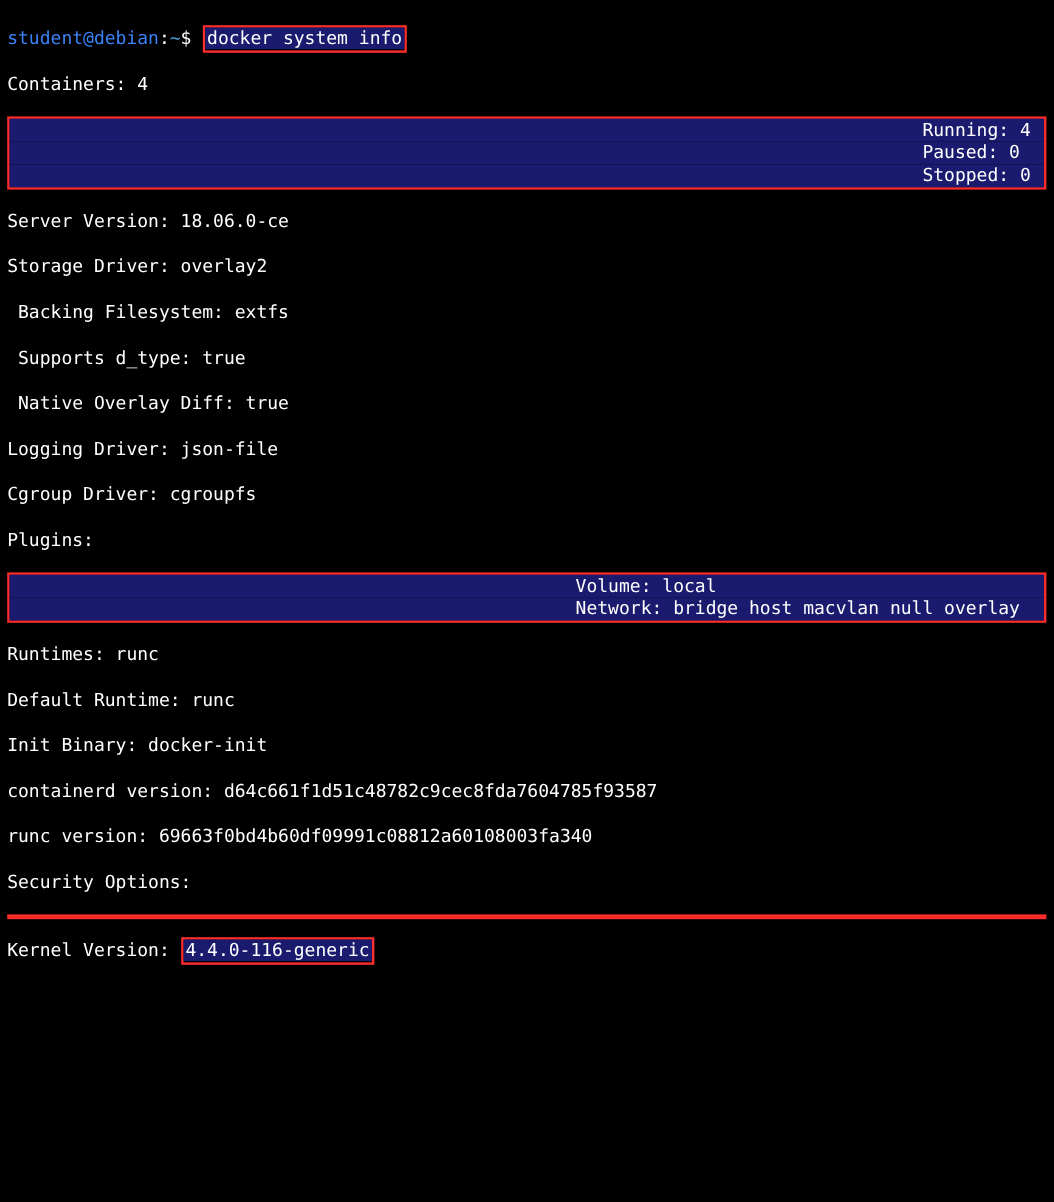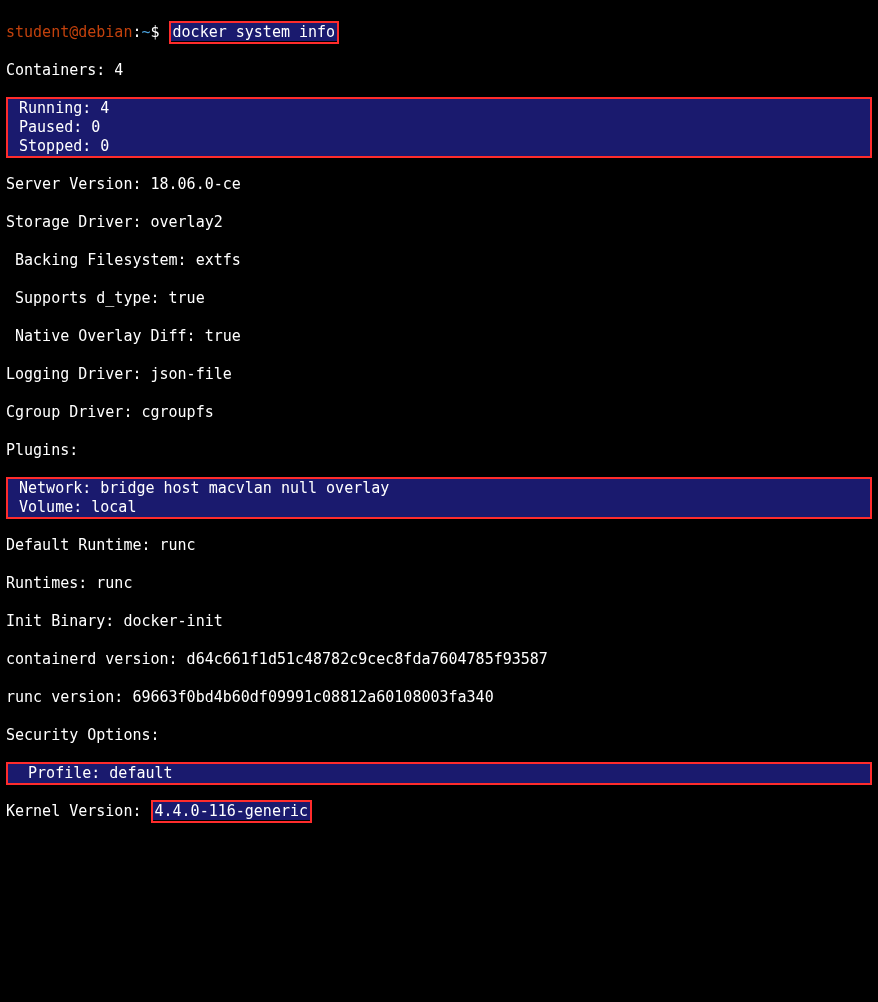--- a/index.html
+++ b/index.html
@@ -9,61 +9,61 @@
     font-family: "DejaVu Sans Mono", "Consolas", "Courier New", monospace;
     font-size: 15px;
     line-height: 19px;
     color: #ffffff;
     width: 878px;
   }
   .term {
     padding: 4px 6px 8px 6px;
     white-space: pre;
   }
-  .user { color: #c2410c; }
+  .user { color: #3b82f6; }
   .tilde { color: #4aa0da; }
   .dollar { color: #ffffff; }
   .hl {
     background: #1a1a6e;
     color: #ffffff;
     display: inline;
   }
   .box {
     border: 2px solid #ff2c2c;
     display: inline-block;
     vertical-align: top;
     padding: 0;
     margin: -2px 0;
   }
-  .box .hl { padding: 0 2px; }
+  .box .hl { padding: 0 2px; text-align: right; }
   .line { display: block; }
 </style>
 </head>
 <body>
 
 <div class="term">
 <span class="line"><span class="user">student@debian</span><span>:</span><span class="tilde">~</span><span class="dollar">$</span> <span class="box"><span class="hl">docker system info</span></span></span>
 <span class="line">Containers: 4</span>
 <span class="box line"><span class="hl line"> Running: 4 </span><span class="hl line"> Paused: 0  </span><span class="hl line"> Stopped: 0 </span></span>
 <span class="line">Server Version: 18.06.0-ce</span>
 <span class="line">Storage Driver: overlay2</span>
 <span class="line"> Backing Filesystem: extfs</span>
 <span class="line"> Supports d_type: true</span>
 <span class="line"> Native Overlay Diff: true</span>
 <span class="line">Logging Driver: json-file</span>
 <span class="line">Cgroup Driver: cgroupfs</span>
 <span class="line">Plugins:</span>
-<span class="box line"><span class="hl line"> Network: bridge host macvlan null overlay  </span><span class="hl line"> Volume: local                              </span></span>
+<span class="box line"><span class="hl line"> Volume: local                              </span><span class="hl line"> Network: bridge host macvlan null overlay  </span></span>
+<span class="line">Runtimes: runc</span>
 <span class="line">Default Runtime: runc</span>
-<span class="line">Runtimes: runc</span>
 <span class="line">Init Binary: docker-init</span>
 <span class="line">containerd version: d64c661f1d51c48782c9cec8fda7604785f93587</span>
 <span class="line">runc version: 69663f0bd4b60df09991c08812a60108003fa340</span>
 <span class="line">Security Options:</span>
-<span class="box line"><span class="hl line">  Profile: default  </span></span>
+<span class="box line"></span>
 <span class="line"><span>Kernel Version: </span><span class="box"><span class="hl">4.4.0-116-generic</span></span></span>
 
 
 
 
 
 
 
 
 

